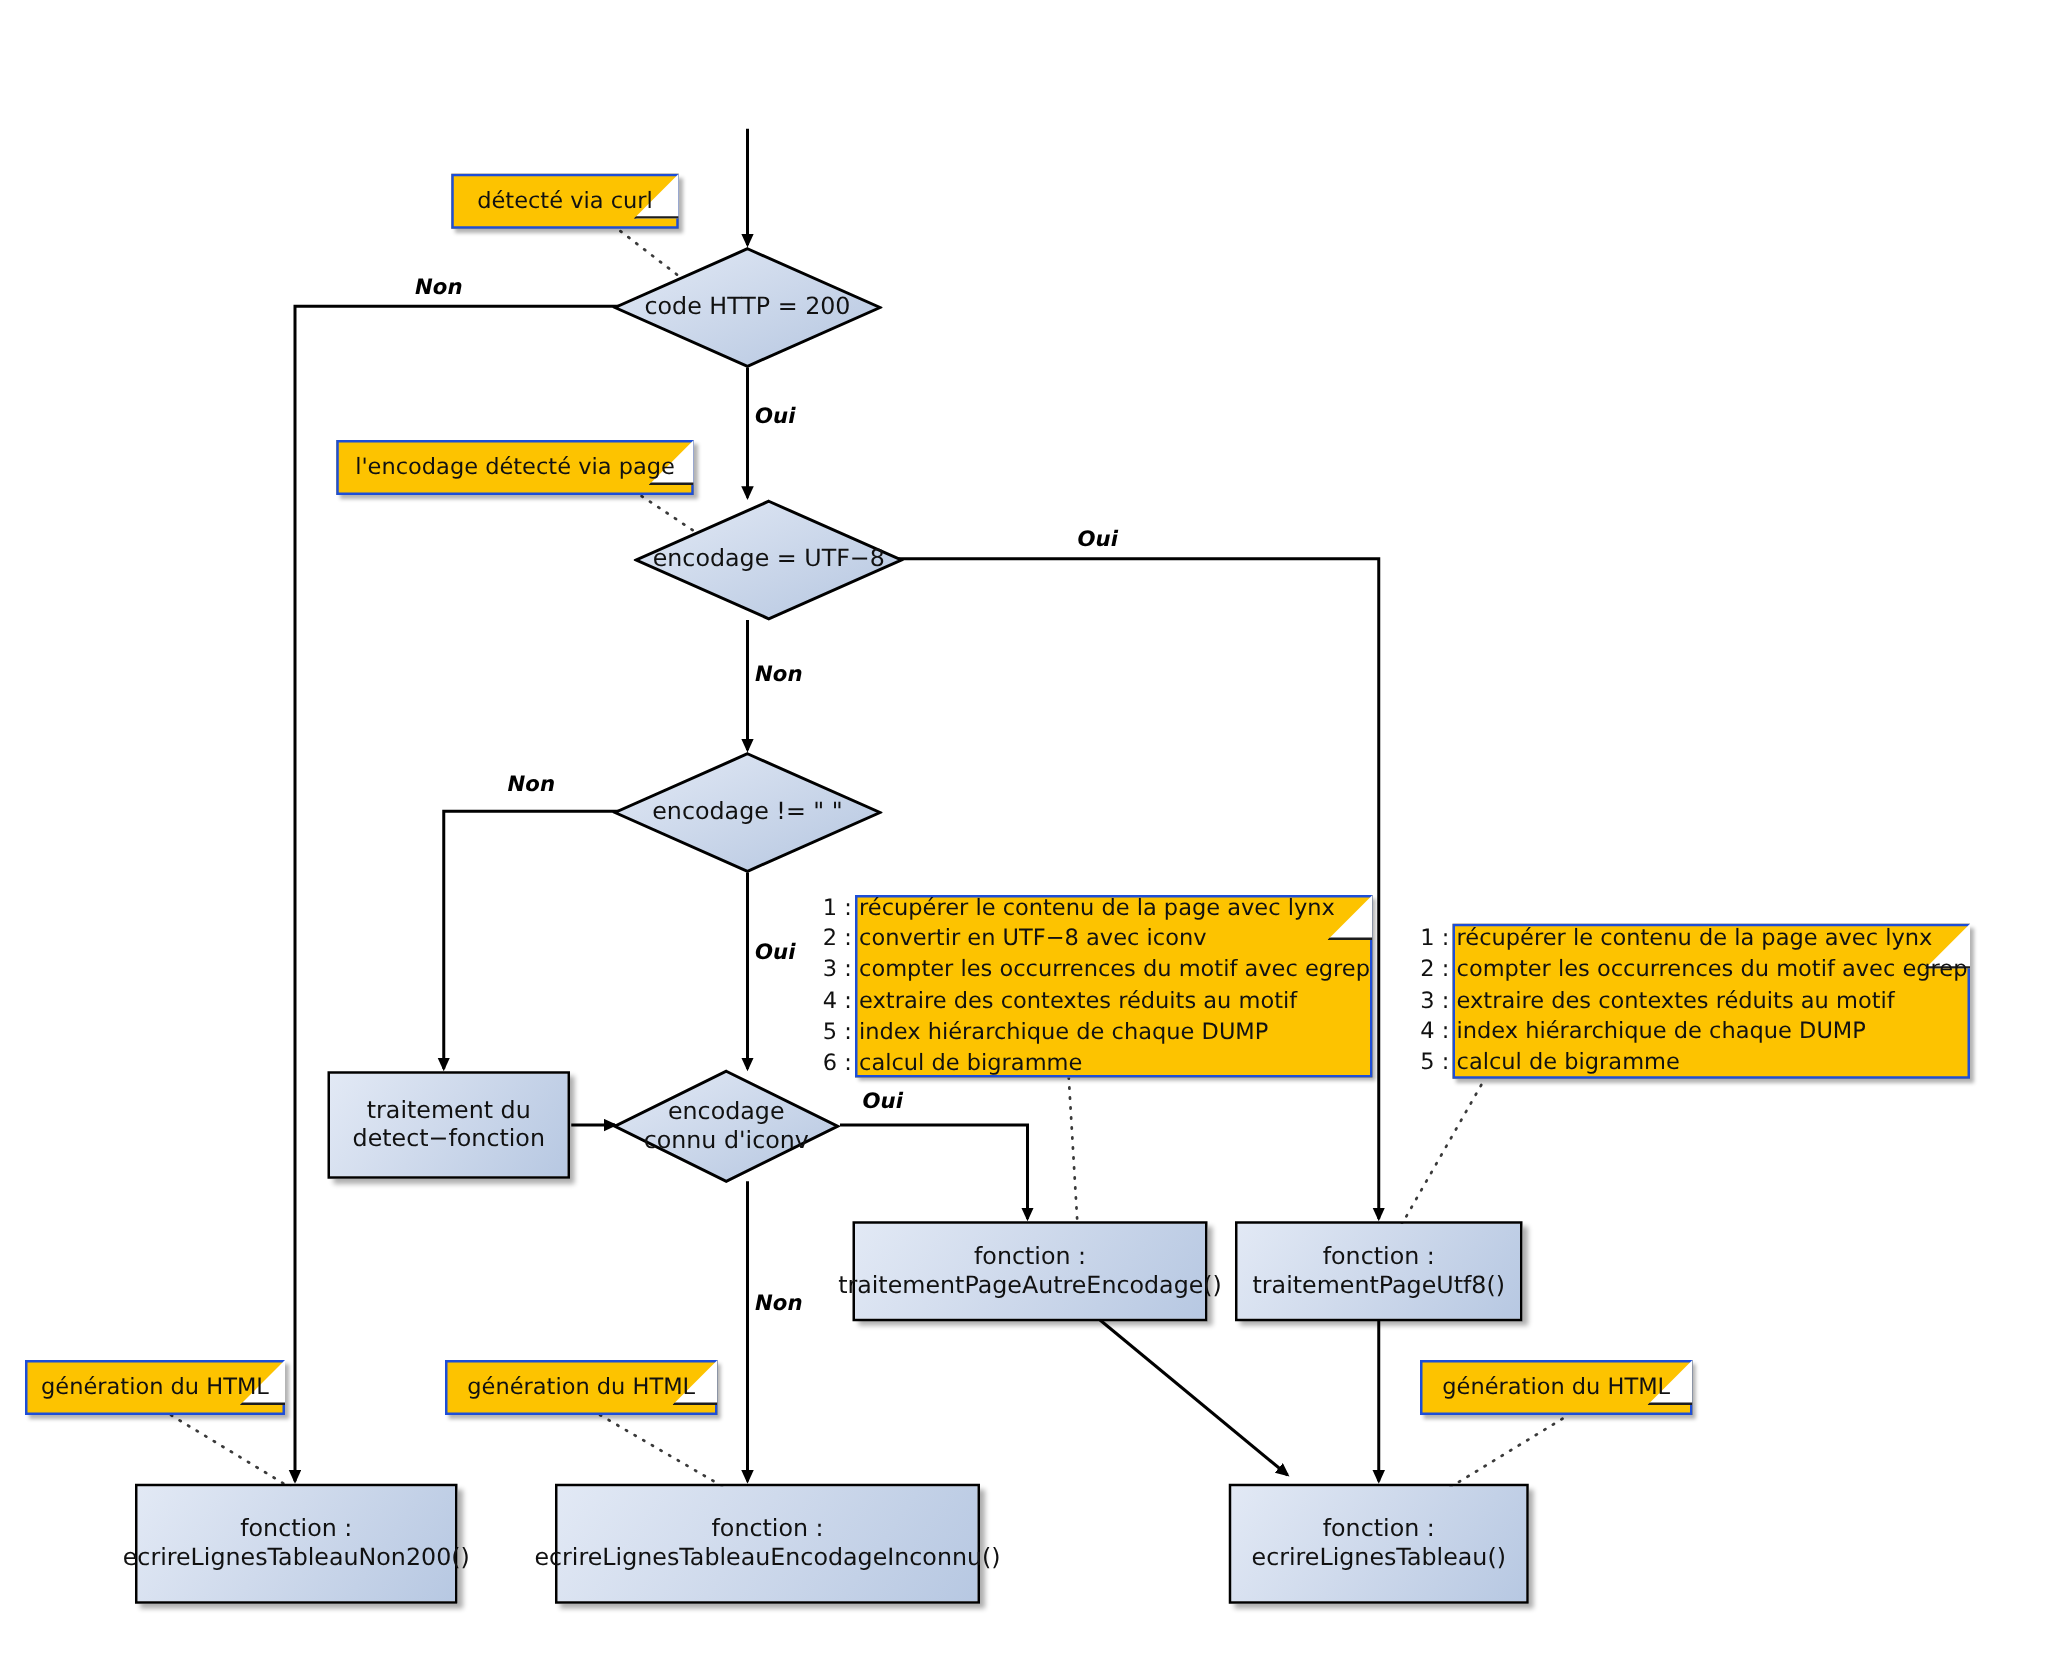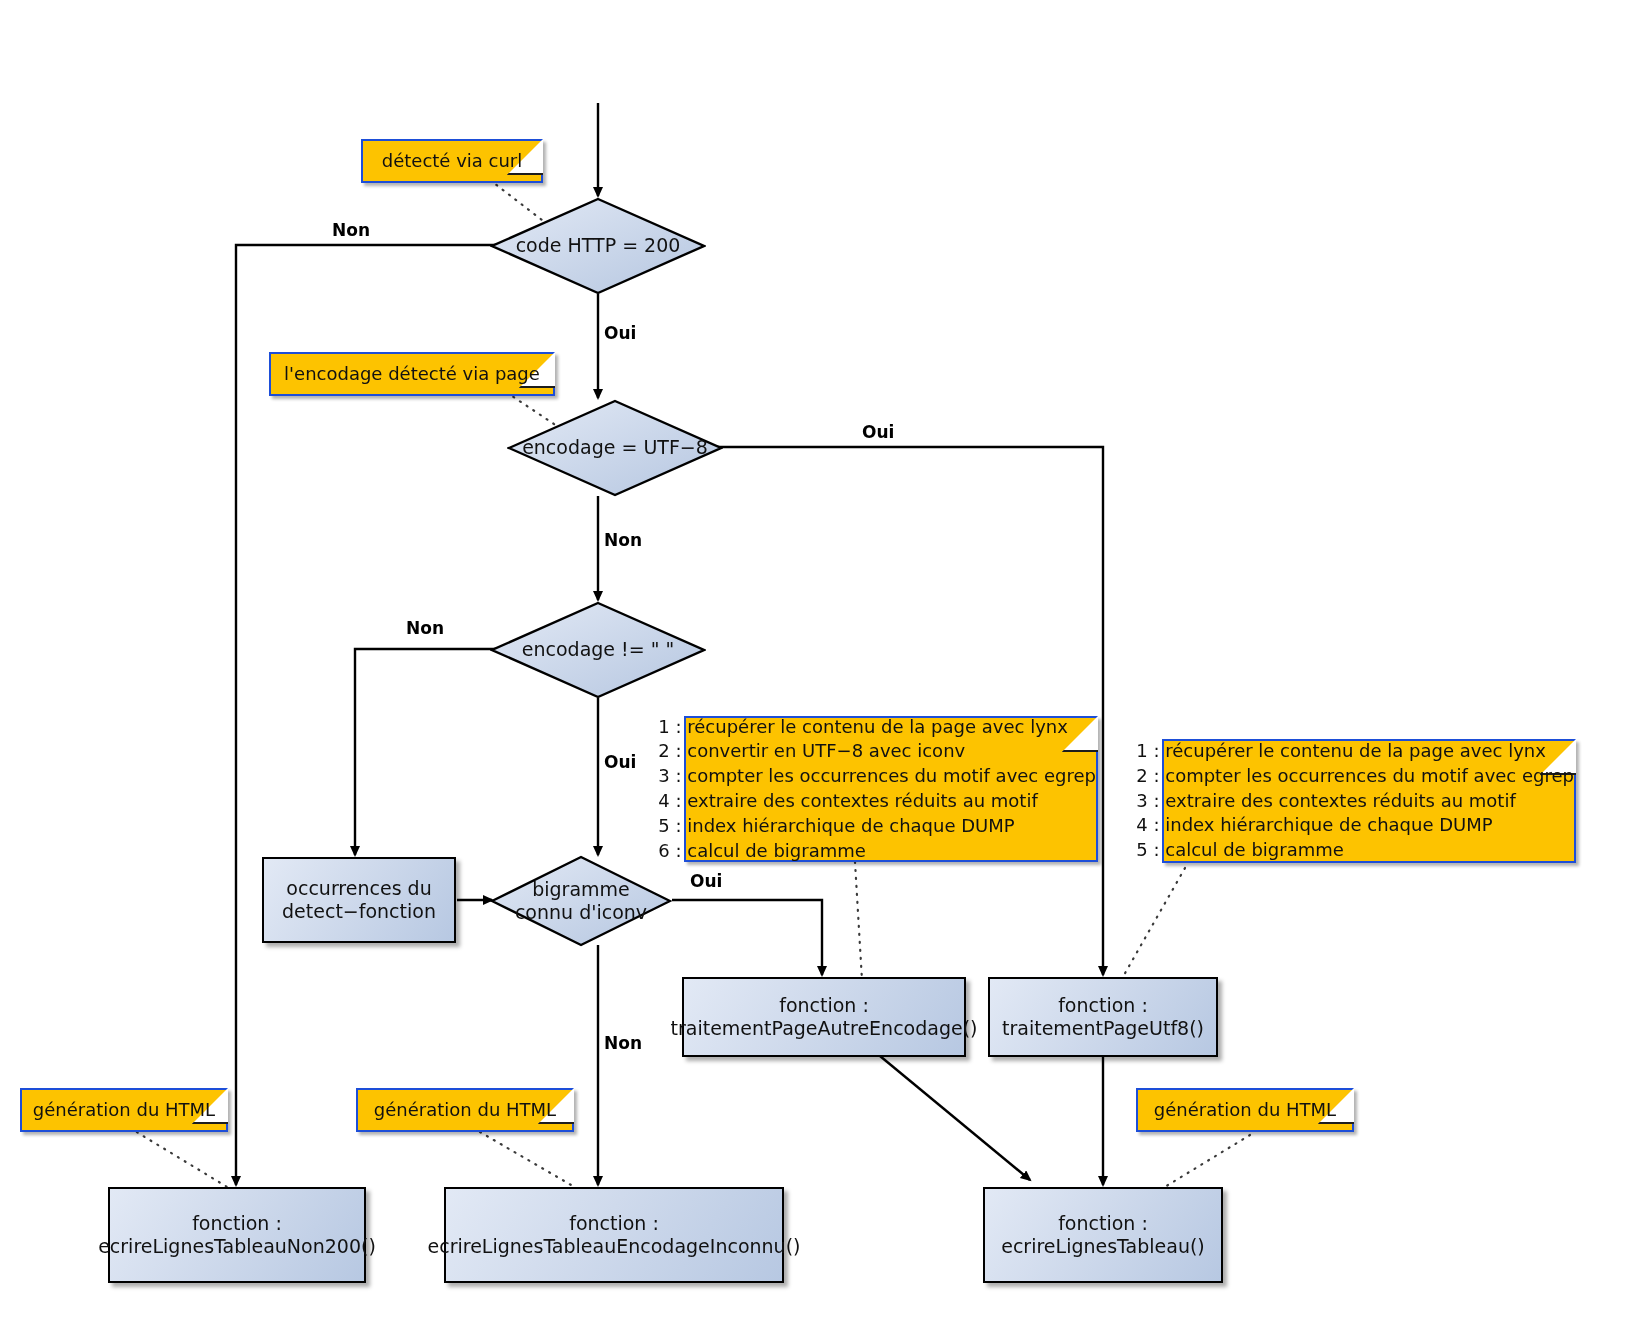--- a/index.html
+++ b/index.html
@@ -110,20 +110,21 @@
     line-height:1.38;
   }
 
   
   .elabel{
     position:absolute;
     font-size:17px;
     font-weight:bold;
     color:#000000;
     white-space:nowrap;
+    font-style:italic;
   }
 </style>
 </head>
 <body>
 
 <div id="canvas">
 
   <svg id="wires" viewBox="0 0 1638 1338" xmlns="http://www.w3.org/2000/svg">
     <defs>
       <marker id="ah" markerWidth="12" markerHeight="12" refX="9" refY="5" orient="auto" markerUnits="userSpaceOnUse">
@@ -194,28 +195,28 @@
       <polygon points="108,2 214,49 108,96 2,49" fill="url(#dg1)" stroke="#000" stroke-width="2.4"></polygon>
     </svg>
     <span class="dlabel">encodage != " "</span>
   </div>
 
   <div class="node decision" style="left:490px;top:855px;width:182px;height:92px;">
     <svg class="dshape" viewBox="0 0 182 92" preserveAspectRatio="none">
       <polygon points="91,2 180,46 91,90 2,46" fill="url(#dg1)" stroke="#000" stroke-width="2.4"></polygon>
     </svg>
     <span class="dlabel">
-      <span>bigramme</span><br>
+      <span>encodage</span><br>
       <span>connu d'iconv</span>
     </span>
   </div>
 
   <div class="node process" style="left:262px;top:857px;width:194px;height:86px;">
     <span>
-      <span>occurrences du</span><br>
+      <span>traitement du</span><br>
       <span>detect−fonction</span>
     </span>
   </div>
 
   <div class="node process" style="left:682px;top:977px;width:284px;height:80px;">
     <span>
       <span>fonction :</span><br>
       <span>traitementPageAutreEncodage()</span>
     </span>
   </div>

